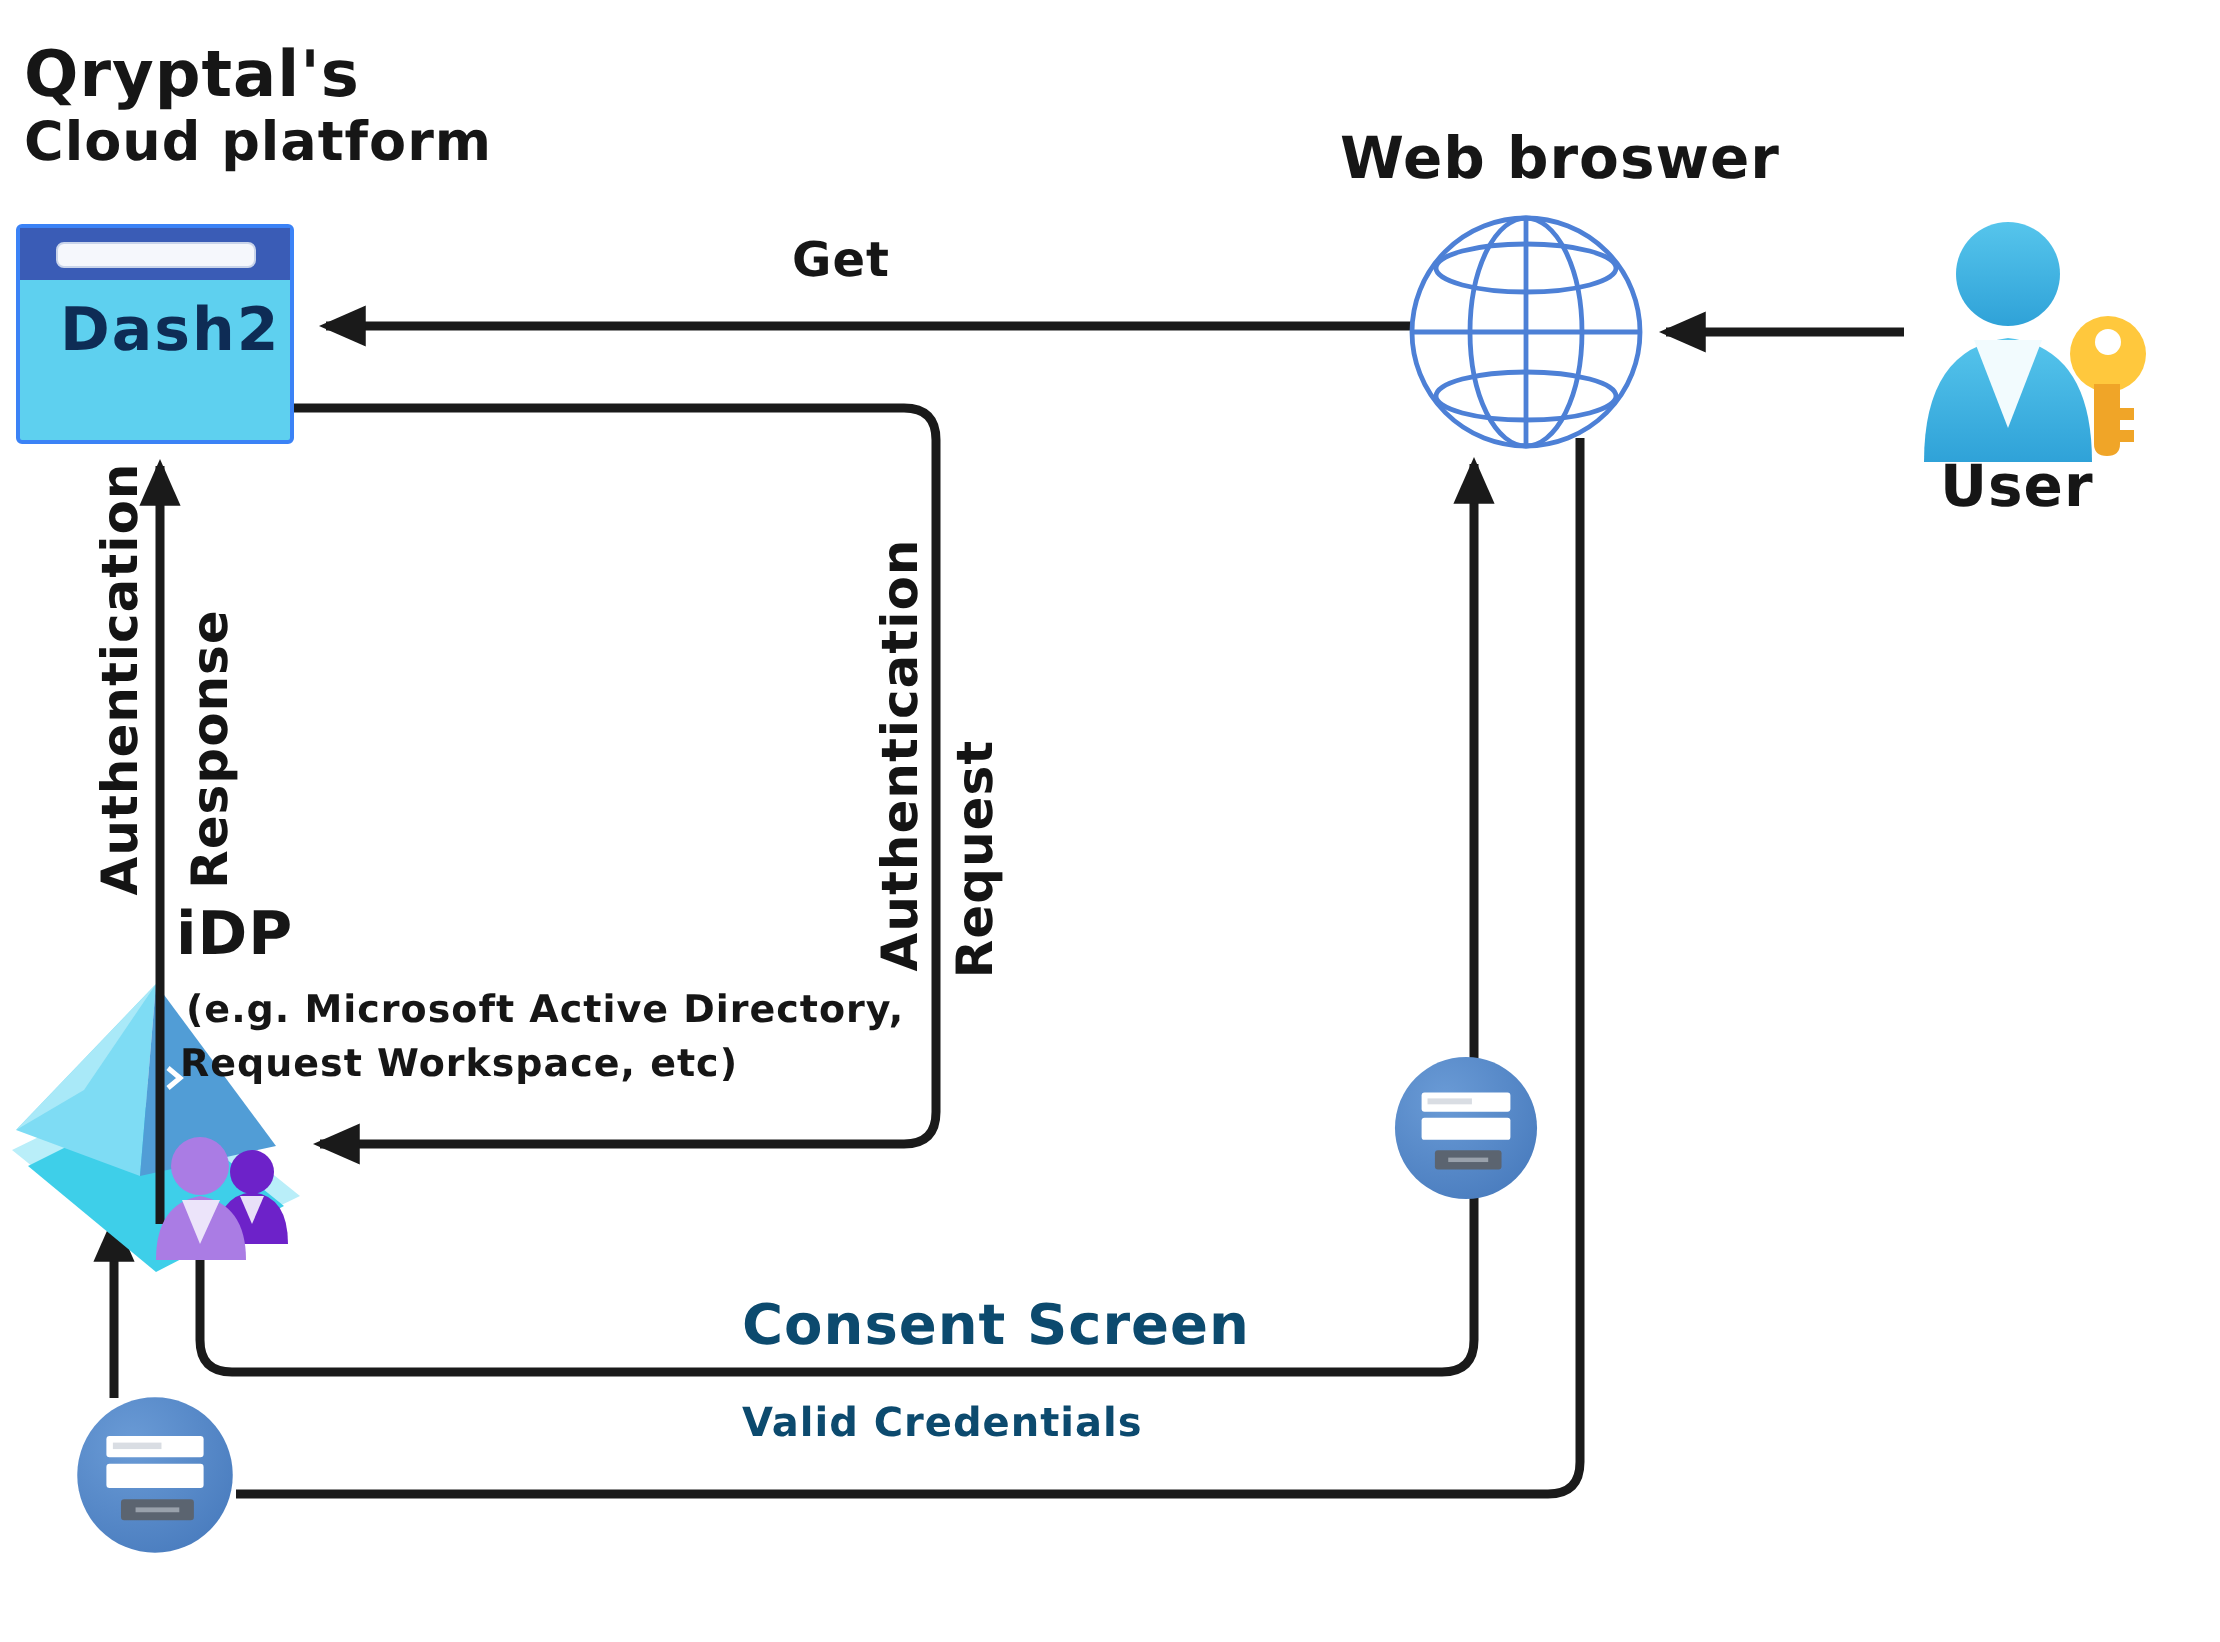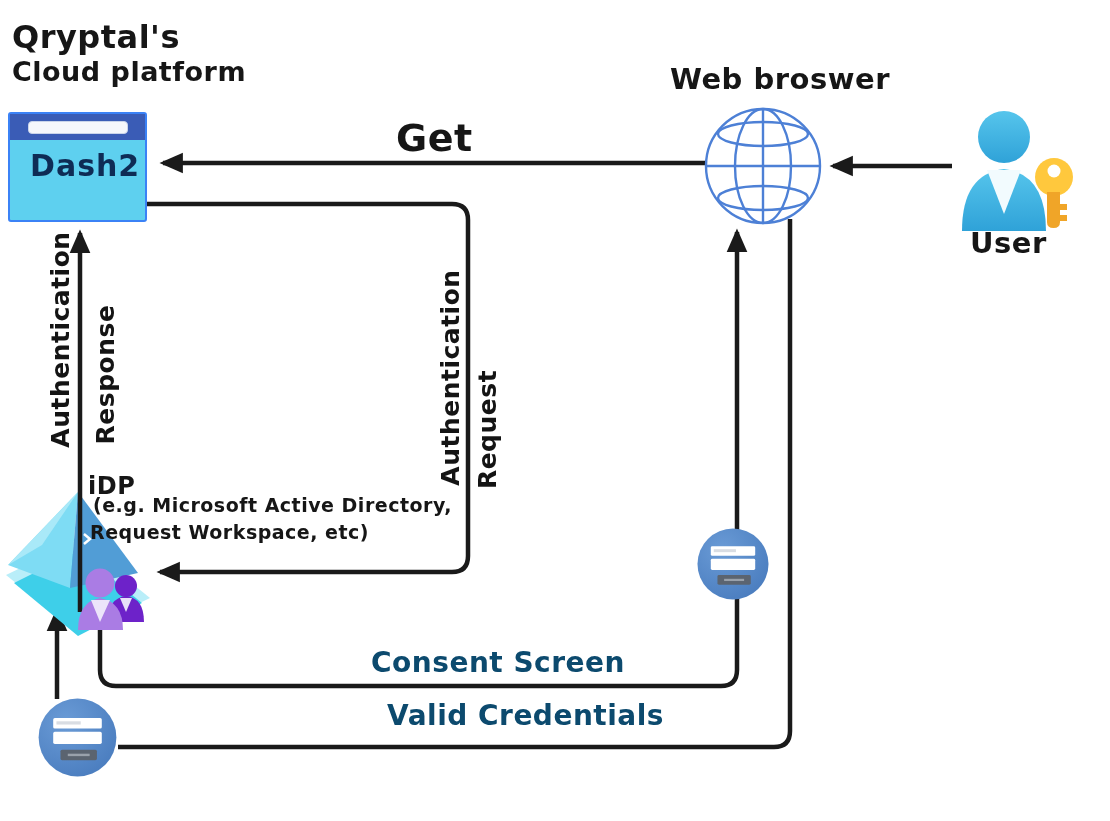--- a/index.html
+++ b/index.html
@@ -111,28 +111,28 @@
     <div class="win-label">Dash2</div>
   </div>
 
   <div class="lbl" style="left:12px; top:18px; font-size:32px;">Qryptal's</div>
   <div class="lbl" style="left:670px; top:62px; font-size:29px;">Web broswer</div>
 
   <div class="lbl" style="left:12px; top:56px; font-size:27px;">Cloud platform</div>
 
   <div class="lbl" style="left:970px; top:226px; font-size:29px;text-align:center;">User</div>
 
-  <div class="lbl" style="left:396px; top:116px; font-size:38px;">Get</div>
+  <div class="lbl" style="left:396px; top:116px; font-size:24px;">Get</div>
 
-  <div class="lbl" style="left:88px; top:472px; font-size:24px;">iDP</div>
+  <div class="lbl" style="left:88px; top:450px; font-size:30px;">iDP</div>
   <div class="lbl" style="left:93px; top:494px; font-size:19px;">(e.g. Microsoft Active Directory,</div>
   <div class="lbl" style="left:90px; top:521px; font-size:19px;">Request Workspace, etc)</div>
 
   <div class="vlbl" style="left:-55px; top:325px; width:230px;">Authentication</div>
   <div class="vlbl" style="left:30px; top:360px; width:150px;">Response</div>
 
   <div class="vlbl" style="left:334px; top:363px; width:232px;">Authentication</div>
   <div class="vlbl" style="left:420px; top:415px; width:135px;">Request</div>
 
   <div class="lbl blue" style="left:371px; top:646px; font-size:28px;">Consent Screen</div>
-  <div class="lbl blue" style="left:387px; top:699px; font-size:28px;">Valid Credentials</div>
+  <div class="lbl blue" style="left:371px; top:699px; font-size:20px;">Valid Credentials</div>
 
 </div>
 
 </body></html>

